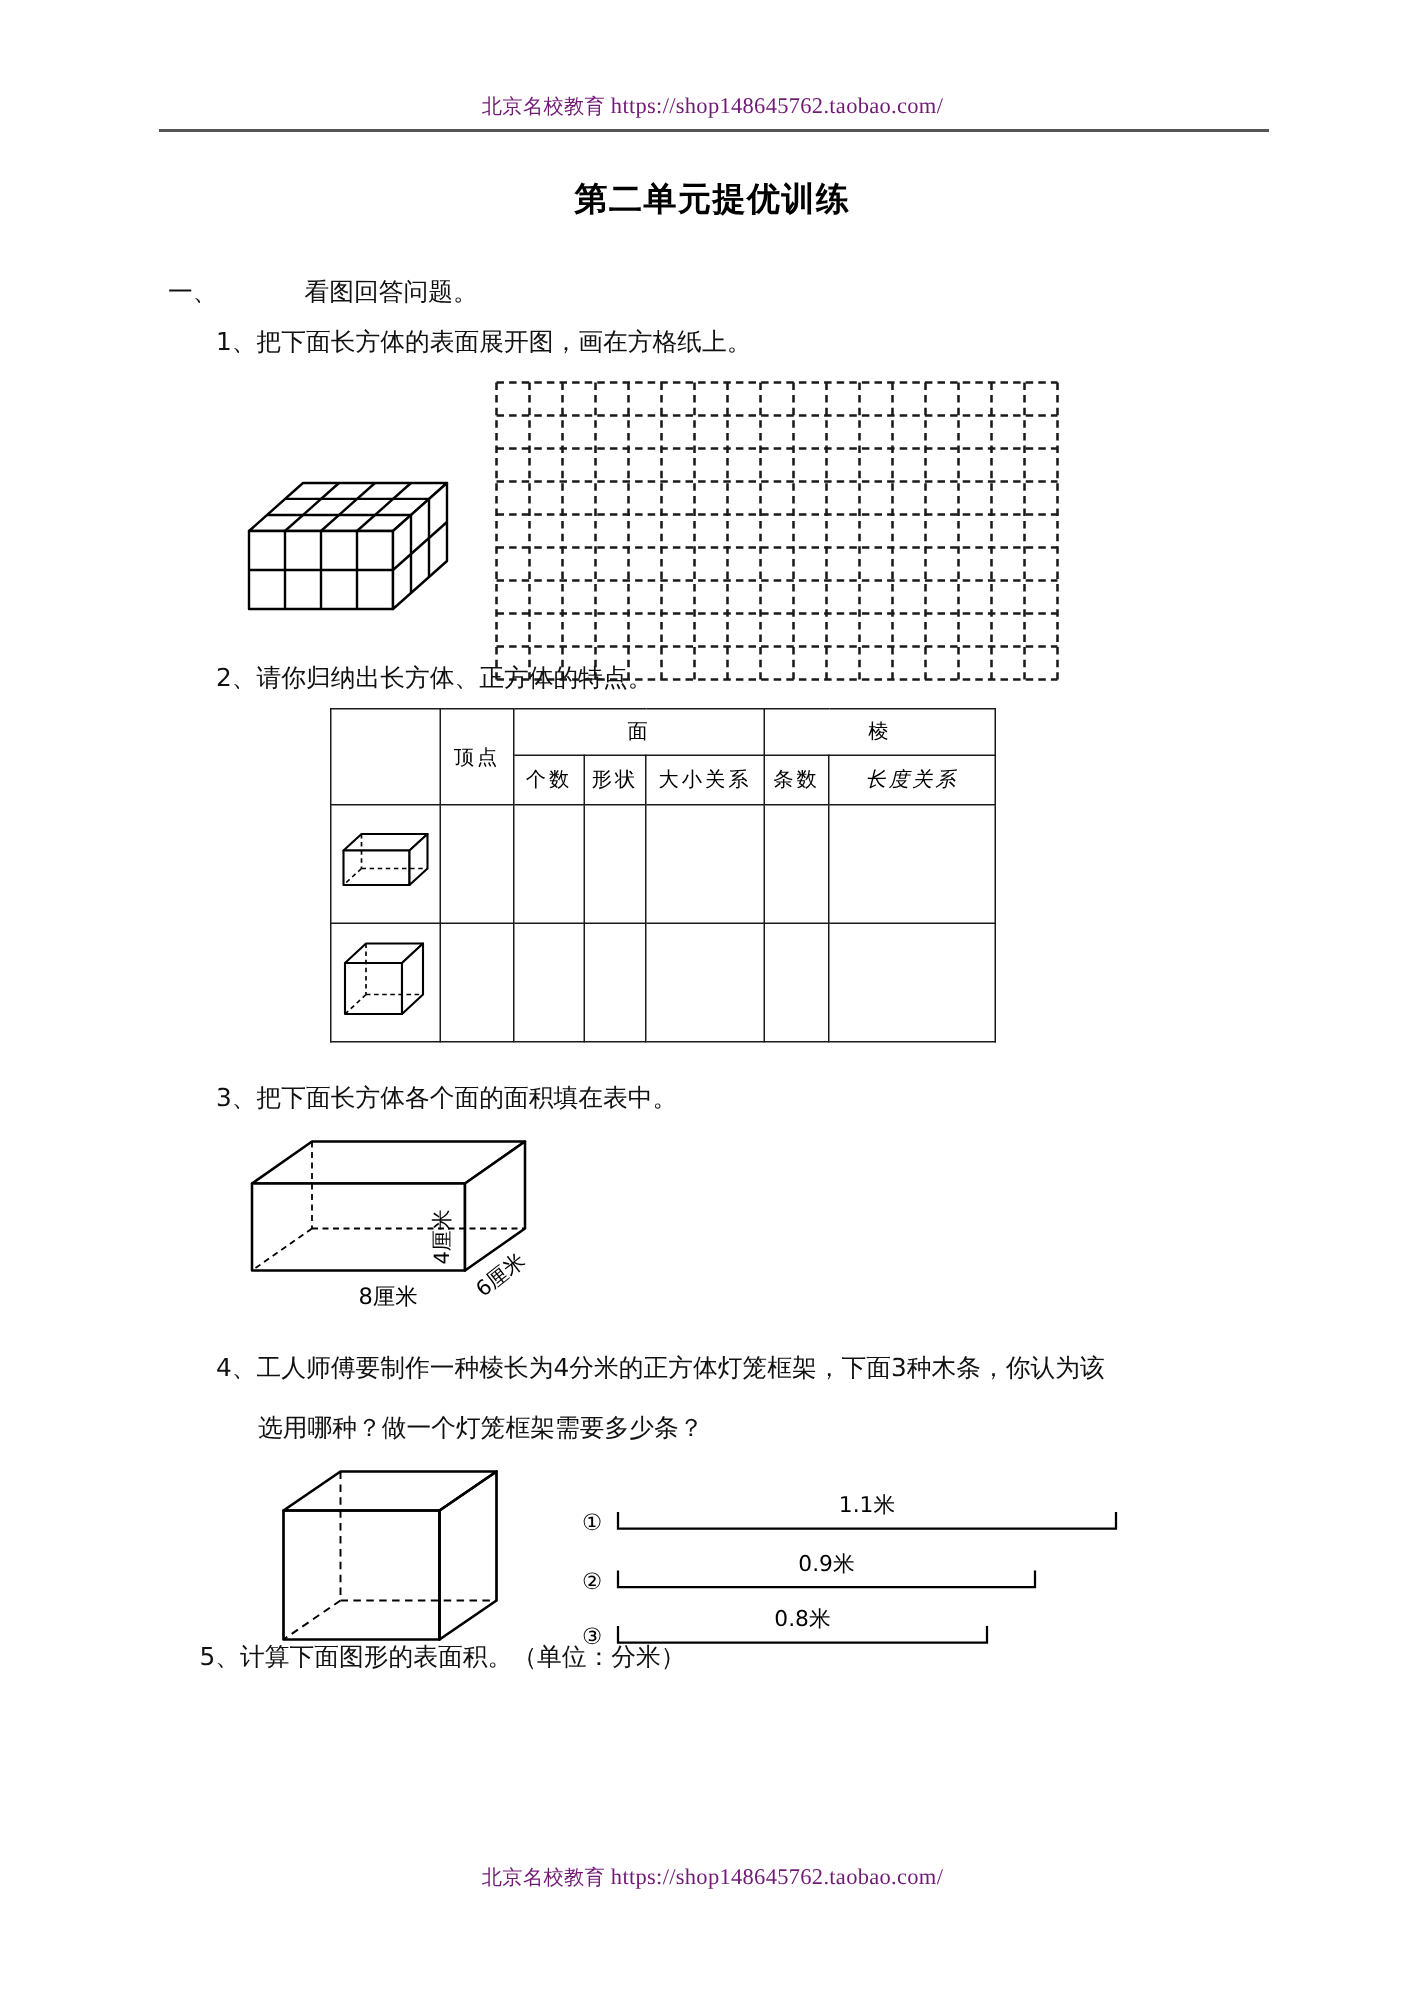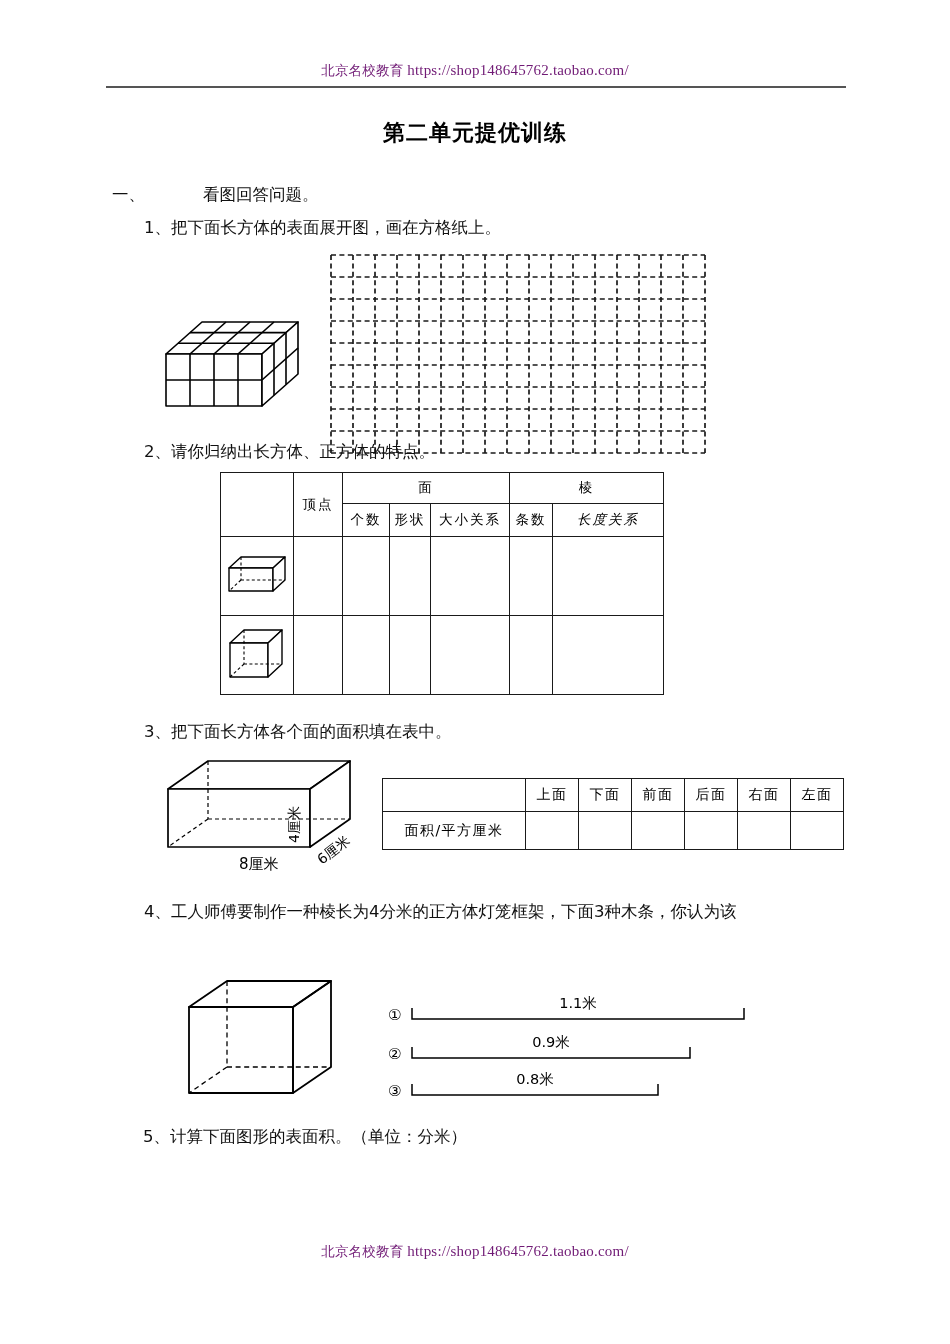--- a/index.html
+++ b/index.html
@@ -67,21 +67,21 @@
     white-space: nowrap;
     color: #111;
   }
   .sec-num { position: absolute; left: 112px; top: 180px; }
   .sec-title { position: absolute; left: 172px; top: 180px; margin-left: 31px; }
   .q1 { left: 144px; top: 213px; }
   .q2 { left: 144px; top: 437px; }
   .q3 { left: 144px; top: 717px; }
   .q4l1 { left: 144px; top: 897px; white-space: normal; width: 700px; }
   .q4l2 { left: 172px; top: 937px; }
-  .q5 { left: 143px; top: 1090px; margin-top: 32px; }
+  .q5 { left: 133px; top: 1090px; }
 
   
   .fig-cubes { position: absolute; left: 158px; top: 312px; }
 
   
   .gridpaper {
     position: absolute;
     left: 330px;
     top: 254px;
   }
@@ -298,44 +298,23 @@
     <g stroke="#000000" stroke-width="1.2" stroke-dasharray="4 3" fill="none">
       <line x1="48" y1="4" x2="48" y2="62"></line>
       <line x1="48" y1="62" x2="190" y2="62"></line>
       <line x1="48" y1="62" x2="8" y2="90"></line>
     </g>
     <text x="79" y="112" font-family="DejaVu Sans, sans-serif" font-size="15">8厘米</text>
     <text x="0" y="0" font-family="DejaVu Sans, sans-serif" font-size="14" transform="translate(139,86) rotate(-90)">4厘米</text>
     <text x="0" y="0" font-family="DejaVu Sans, sans-serif" font-size="14" transform="translate(162,108) rotate(-38)">6厘米</text>
   </svg>
 
-  <table class="tbl-faces">
-    <tbody>
-        <tr class="head-row">
-      <td class="f-lbl"></td>
-      <td class="f-cell">上面</td>
-      <td class="f-cell">下面</td>
-      <td class="f-cell">前面</td>
-      <td class="f-cell">后面</td>
-      <td class="f-cell">右面</td>
-      <td class="f-cell">左面</td>
-    </tr>
-    <tr class="val-row">
-      <td>面积/平方厘米</td>
-      <td></td>
-      <td></td>
-      <td></td>
-      <td></td>
-      <td></td>
-      <td></td>
-    </tr>
-  </tbody>
-    </table>
 
   <div class="q-text q4l1">4、工人师傅要制作一种棱长为4分米的正方体灯笼框架，下面3种木条，你认为该</div>
+  <div class="q-text q4l2">选用哪种？做一个灯笼框架需要多少条？</div>
 
   <svg class="fig-cube" width="160" height="122" viewBox="0 0 160 122">
     <g fill="none" stroke="#000000" stroke-width="1.8" stroke-linejoin="round">
       <polygon points="6,30 44,4 148,4 110,30"></polygon>
       <polygon points="6,30 110,30 110,116 6,116"></polygon>
       <polygon points="110,30 148,4 148,90 110,116"></polygon>
     </g>
     <g stroke="#000000" stroke-width="1.3" stroke-dasharray="5 3.6" fill="none">
       <line x1="44" y1="4" x2="44" y2="90"></line>
       <line x1="44" y1="90" x2="148" y2="90"></line>

